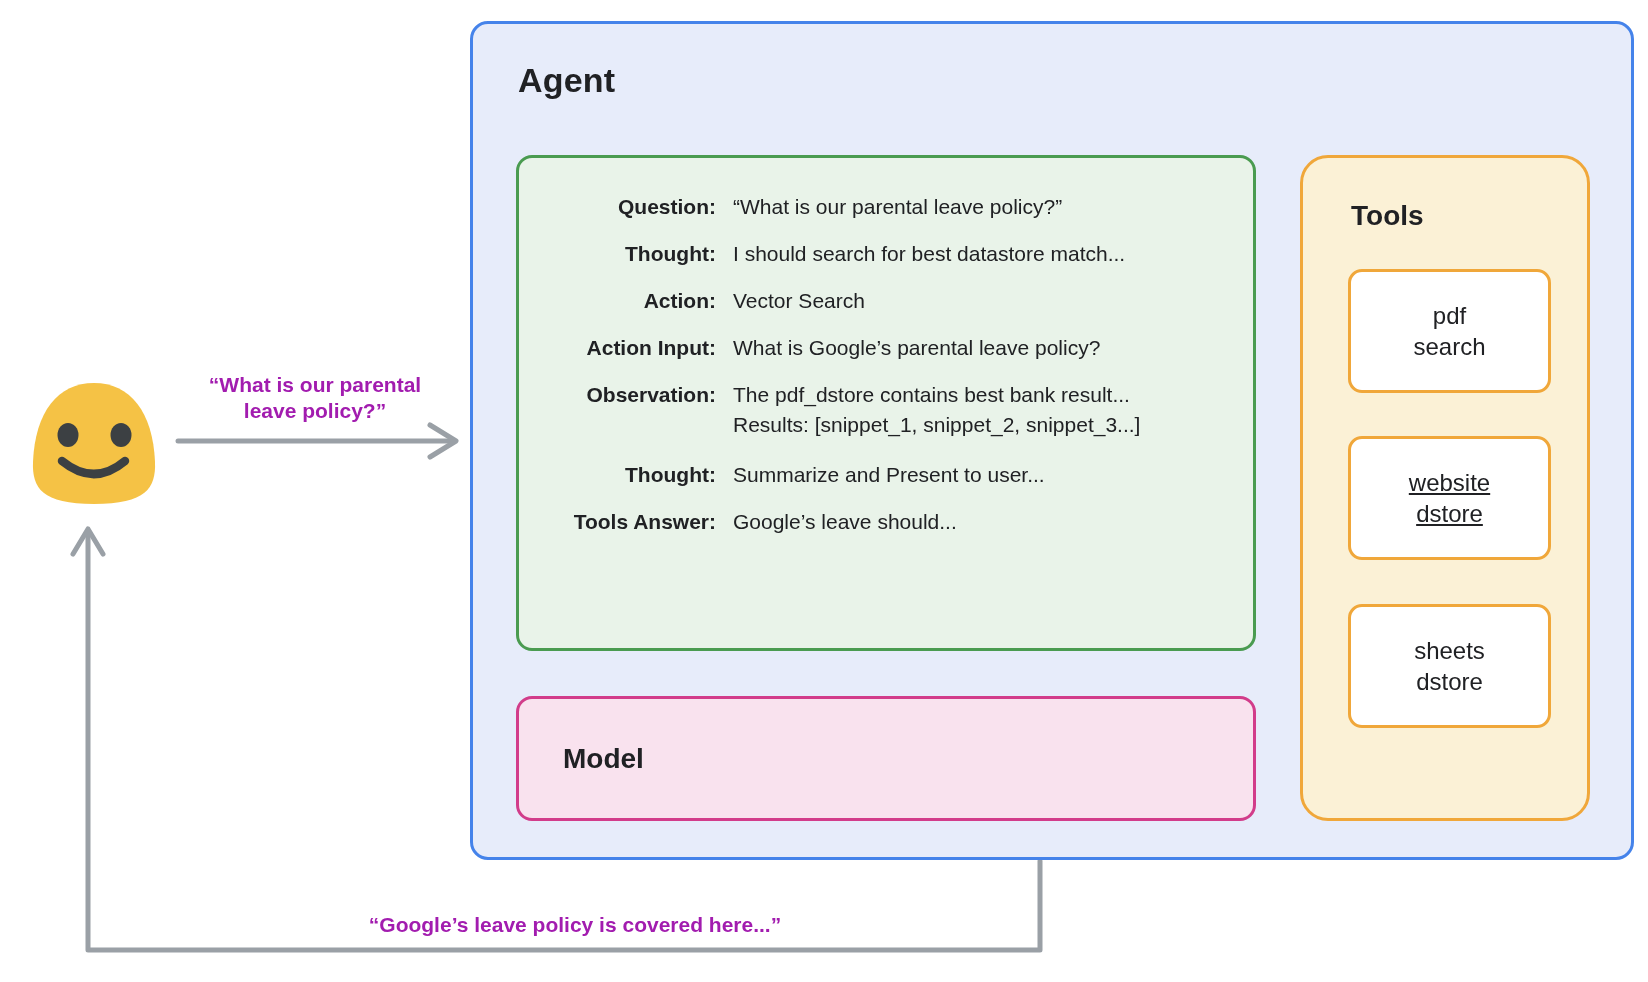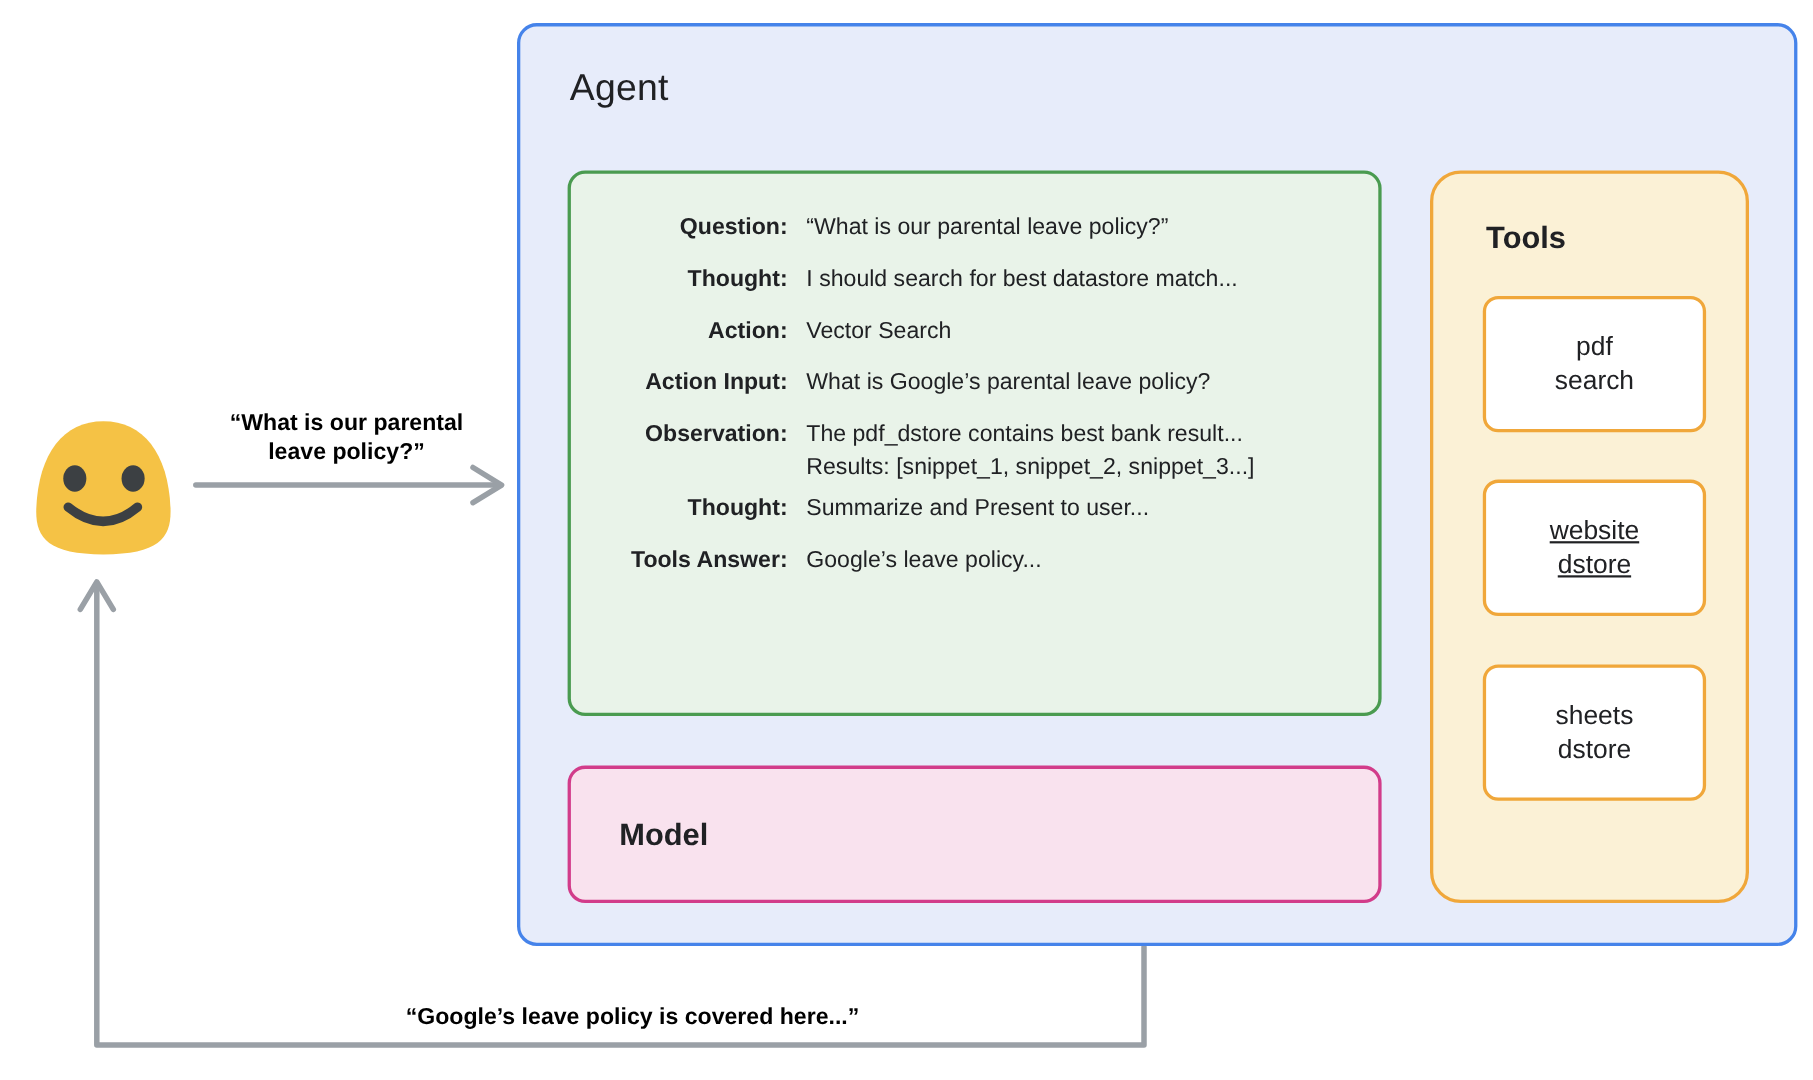--- a/index.html
+++ b/index.html
@@ -14,48 +14,48 @@
   }
   html,body{margin:0;padding:0;background:#ffffff;}
   body{font-family:"Liberation Sans","DejaVu Sans",sans-serif;color:var(--ink);}
   #stage{position:relative;width:1648px;height:982px;background:#ffffff;overflow:hidden;}
 
   .panel{position:absolute;box-sizing:border-box;border-radius:18px;}
 
   
   #agent{left:470px;top:21px;width:1164px;height:839px;
          background:var(--agent-fill);border:3px solid var(--agent-border);}
-  #agent-title{position:absolute;left:45px;top:37px;font-size:34px;font-weight:400;letter-spacing:.2px;}
+  #agent-title{position:absolute;left:45px;top:37px;font-size:34px;font-weight:700;letter-spacing:.2px;}
 
   
   #scratchpad{left:43px;top:131px;width:740px;height:496px;border-radius:16px;
               background:var(--scratch-fill);border:3px solid var(--scratch-border);
               padding:34px 18px 0 15px;}
   .sp-row{display:flex;margin-bottom:17px;font-size:21px;line-height:30px;}
   .sp-row .sp-label{width:182px;min-width:182px;text-align:right;font-weight:700;}
   .sp-row .sp-value{margin-left:17px;white-space:pre-line;font-weight:400;}
-  .sp-row.two-line{margin-bottom:7px;}
+  .sp-row.two-line{margin-bottom:20px;}
 
   
   #model{left:43px;top:672px;width:740px;height:125px;border-radius:16px;
          background:var(--model-fill);border:3px solid var(--model-border);padding-left:36px;}
   #model-title{position:absolute;left:44px;top:44px;font-size:28px;font-weight:600;}
 
   
   #tools{left:827px;top:131px;width:290px;height:666px;border-radius:28px;
          background:var(--tools-fill);border:3px solid var(--tools-border);}
   #tools-title{position:absolute;left:48px;top:42px;font-size:28px;font-weight:600;}
   .tool-item{position:absolute;left:45px;width:203px;height:124px;box-sizing:border-box;
              background:var(--tool-item-fill);border:3px solid var(--tools-border);border-radius:14px;
              display:flex;align-items:center;justify-content:center;text-align:center;
              font-size:24px;line-height:31px;white-space:pre-line;font-weight:400;}
   #tool-0{top:111px;} #tool-1{top:278px;text-decoration:underline;} #tool-2{top:446px;}
 
   
-  .quote{position:absolute;text-align:center;font-weight:600;color:#000000;}
+  .quote{position:absolute;text-align:center;font-weight:600;color:#a21caf;}
   #request-quote{left:175px;top:372px;width:280px;font-size:21px;line-height:26px;white-space:pre-line;}
   #response-quote{left:315px;top:913px;width:520px;font-size:21px;}
 
   
   #wires{position:absolute;left:0;top:0;width:1648px;height:982px;pointer-events:none;}
   .arrow-line{fill:none;stroke:var(--arrow);stroke-width:5;stroke-linecap:round;stroke-linejoin:round;}
   .dotted-line{fill:none;stroke:var(--dotted);stroke-width:4.5;stroke-linecap:round;stroke-dasharray:0.1 11;}
   .emoji-body{fill:var(--emoji);}
   .emoji-eye{fill:var(--emoji-features);}
   .emoji-mouth{fill:none;stroke:var(--emoji-features);stroke-width:8.5;stroke-linecap:round;}
@@ -118,21 +118,21 @@
         <div class="sp-label">Observation:</div>
         <div class="sp-value">The pdf_dstore contains best bank result...
 Results: [snippet_1, snippet_2, snippet_3...]</div>
       </div>
       <div class="sp-row">
         <div class="sp-label">Thought:</div>
         <div class="sp-value">Summarize and Present to user...</div>
       </div>
       <div class="sp-row">
         <div class="sp-label">Tools Answer:</div>
-        <div class="sp-value">Google’s leave policy...</div>
+        <div class="sp-value">Google’s leave should...</div>
       </div>
     </div>
 
     <div class="panel" id="model">
       <div id="model-title">Model</div>
     </div>
 
     <div class="panel" id="tools">
       <div id="tools-title">Tools</div>
       <div class="tool-item" id="tool-0">pdf

